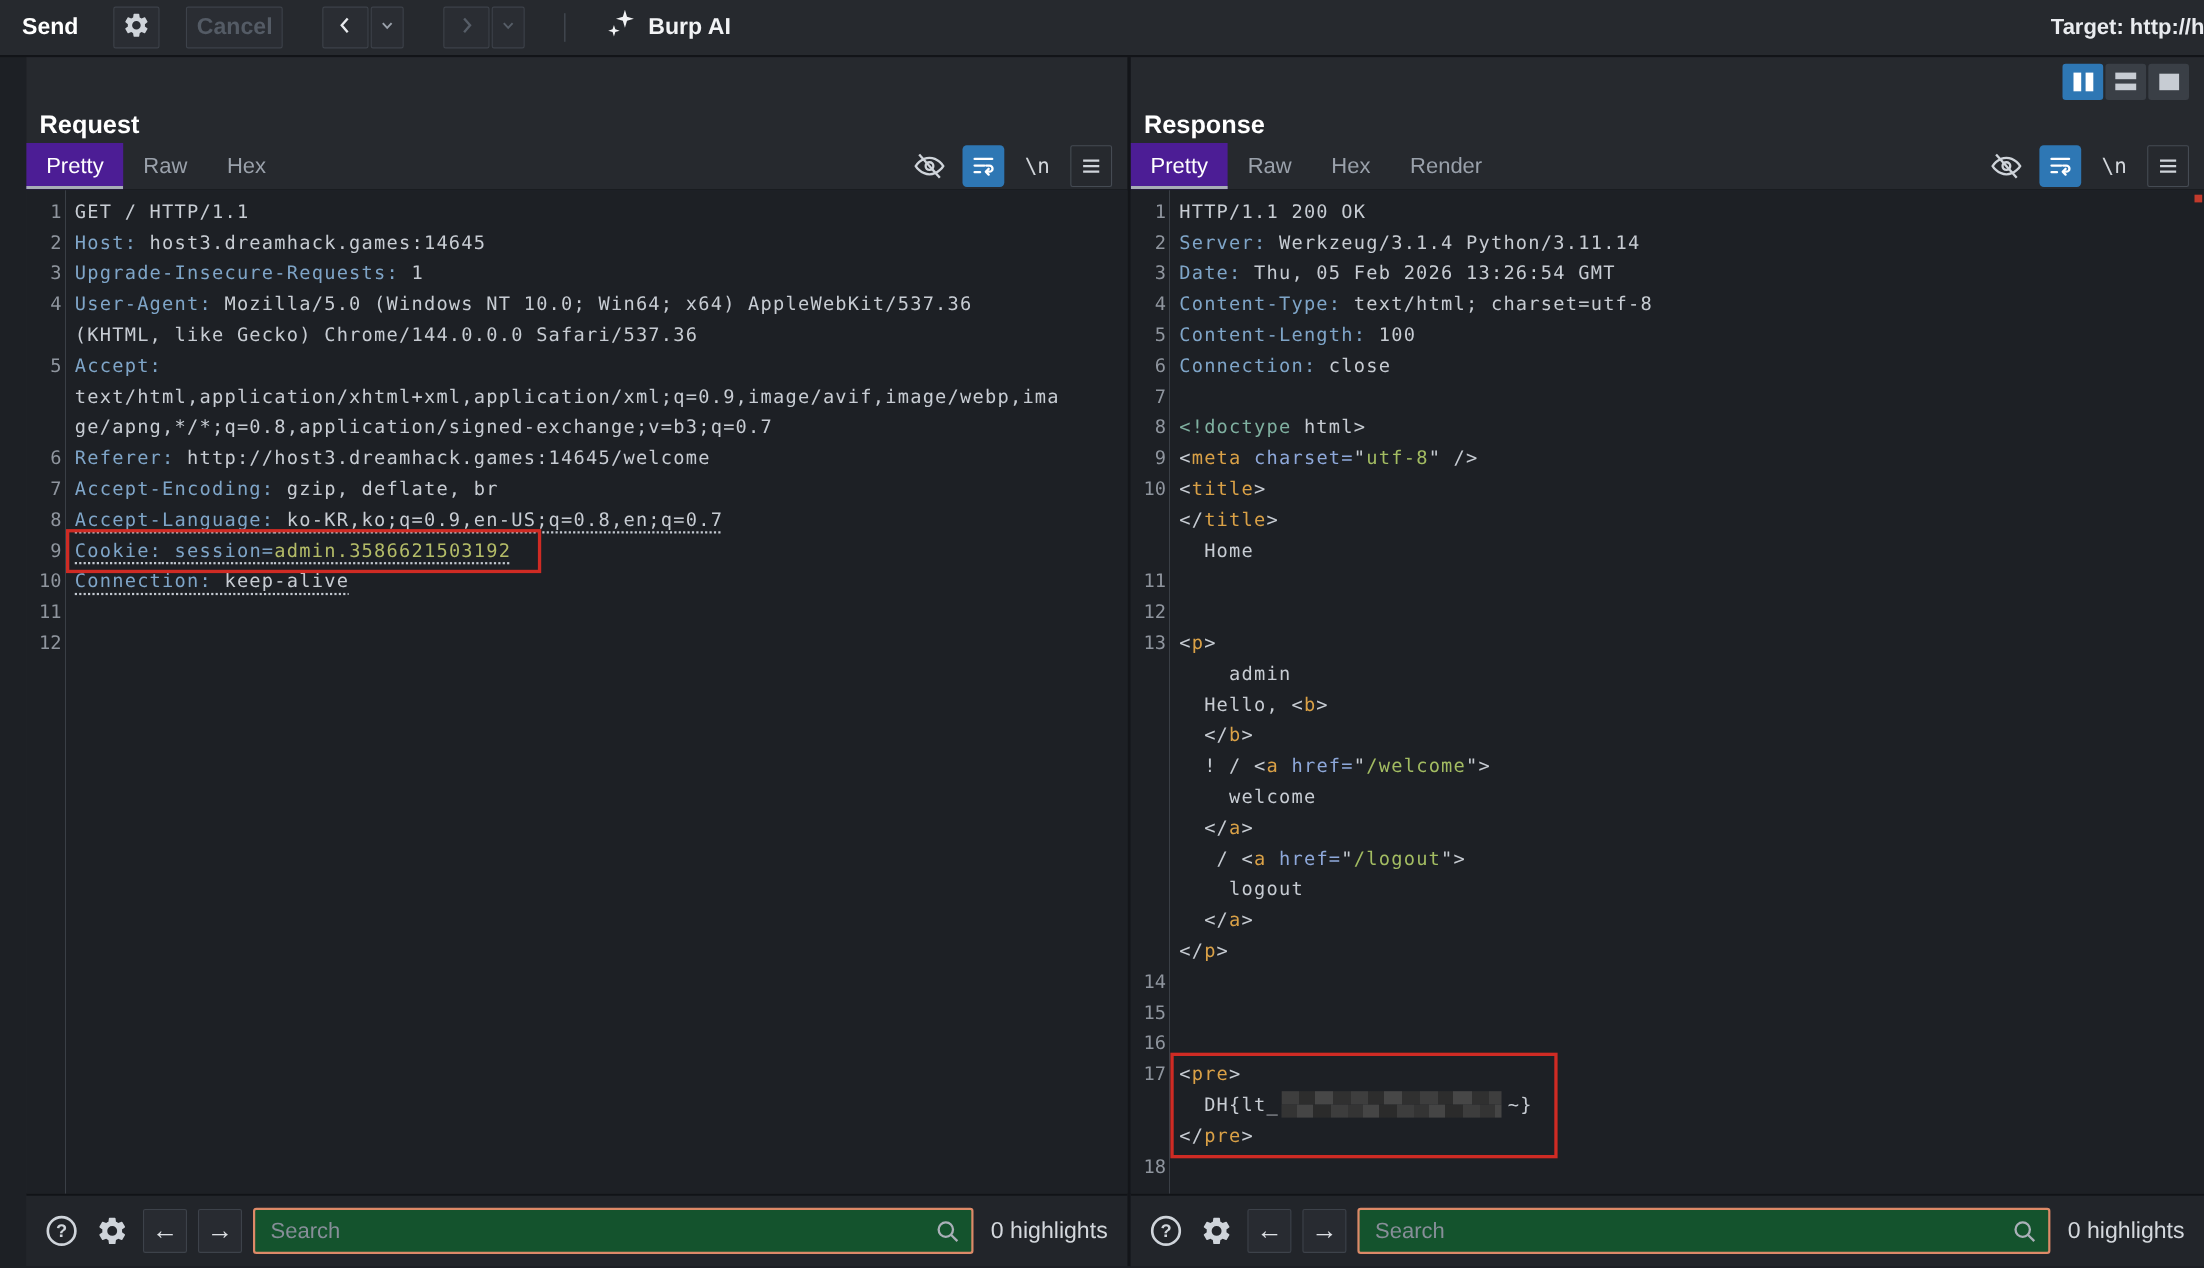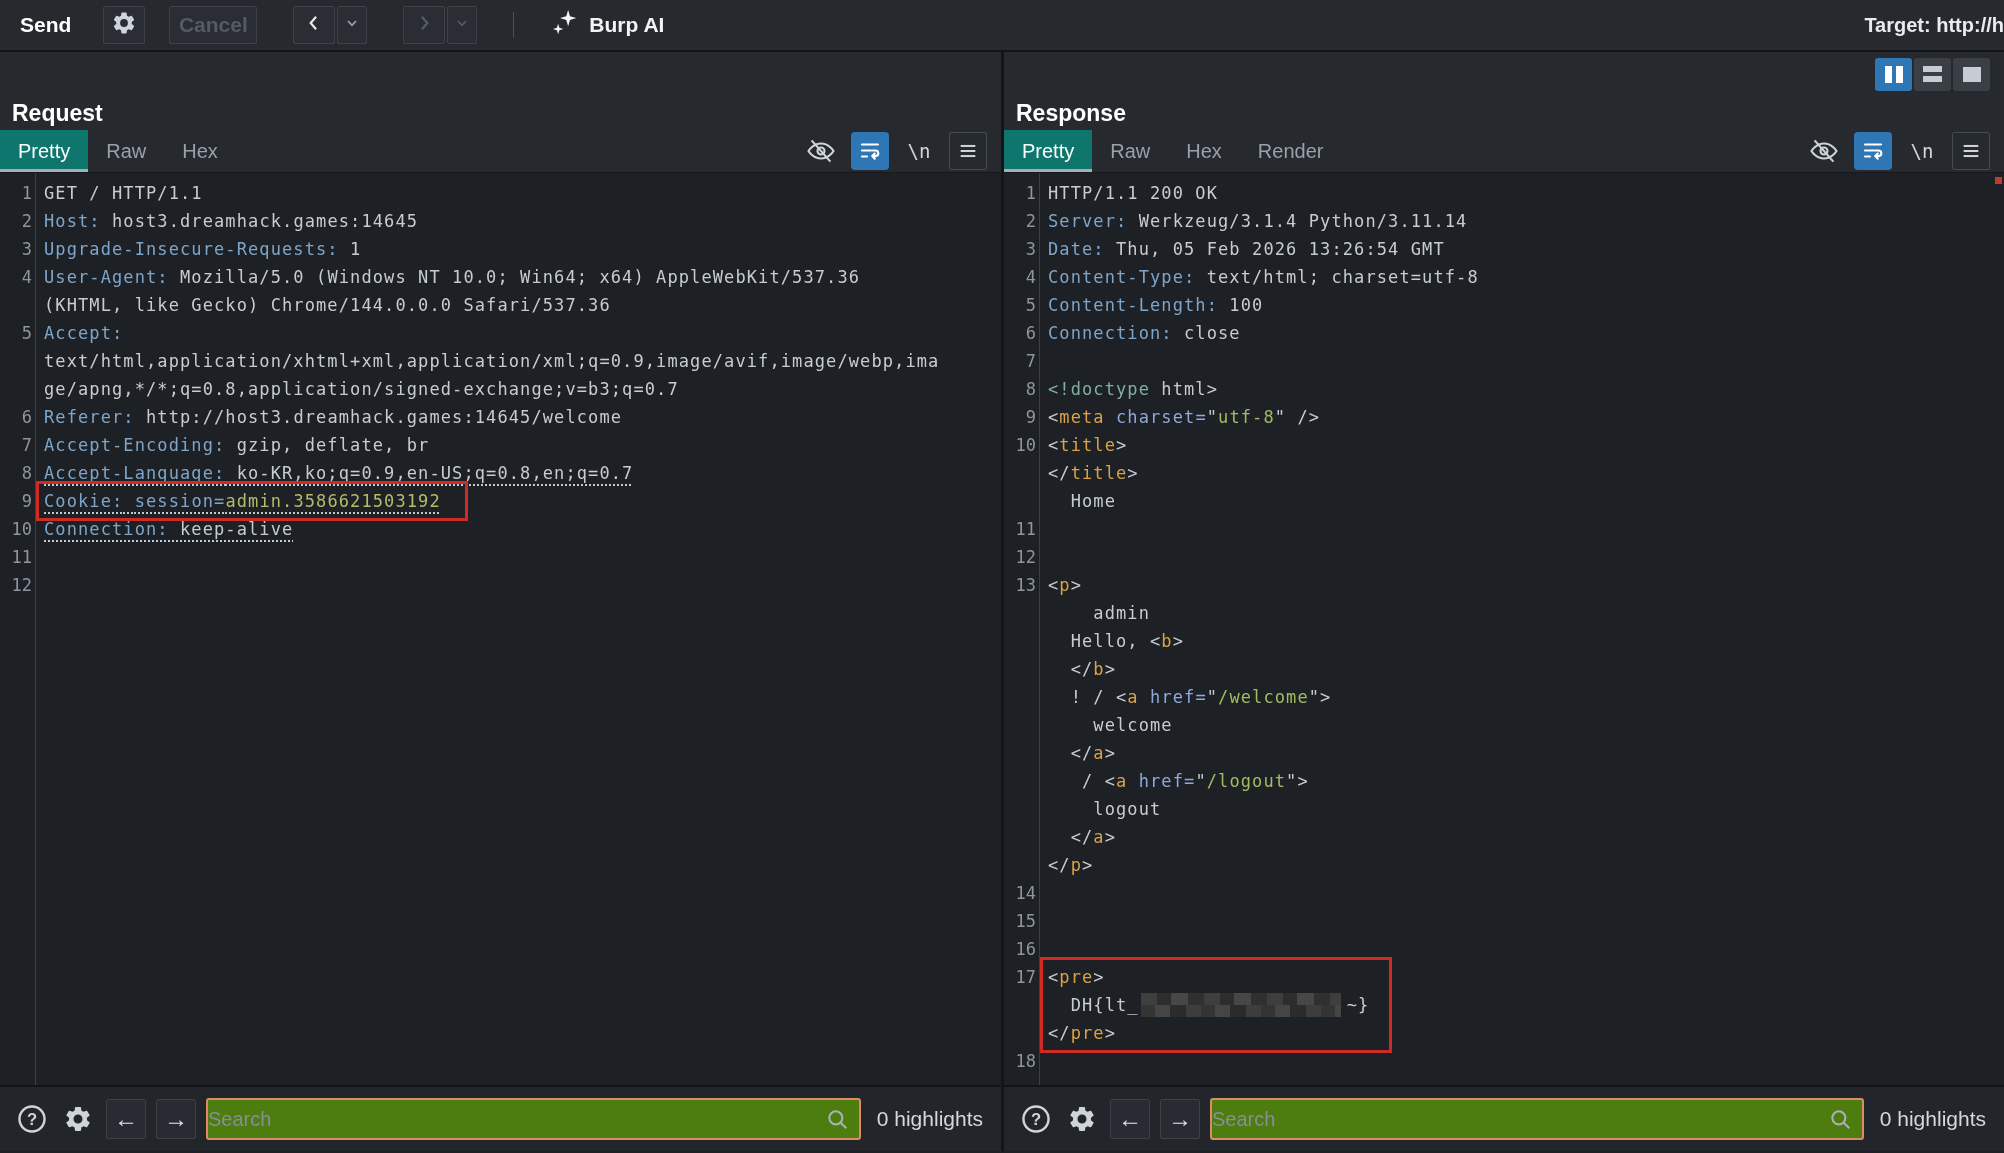--- a/index.html
+++ b/index.html
@@ -25,38 +25,38 @@
   .tb-cancel { width: 88px; font-size: 21px; font-weight: bold; color: #545b65; }
   .nav-group { display: flex; gap: 2px; margin-left: 12px; }
   .tb-chev { width: 42px; } .tb-drop { width: 30px; }
   .tb-divider { width: 1px; height: 26px; background: #4a505a; margin: 0 12px; }
   .burp-ai { display: flex; align-items: center; gap: 9px; font-size: 21px; font-weight: bold; color: #f2f3f5; }
   .target { margin-left: auto; font-size: 20px; font-weight: bold; color: #e9ebef; white-space: nowrap; overflow: hidden; max-width: 180px; }
 
   
   .content { display: flex; height: 1099px; }
   .panel { display: flex; flex-direction: column; background: #26292e; }
-  .panel.left { width: 1001px; }
+  .panel.left { width: 1001px; margin-left: 24px; }
   .split-divider { width: 3px; background: #131519; }
   .panel.right { flex: 1; }
 
   .panel-top { height: 44px; display: flex; align-items: center; justify-content: flex-end; padding-right: 14px; gap: 2px; }
   .layout-btn { width: 37px; height: 33px; border-radius: 3px; background: #3a3f46; display: flex; align-items: center; justify-content: center; gap: 4px; }
   .layout-btn.active { background: #2e77b4; }
   .vbar { width: 7px; height: 17px; background: #ffffff; }
   .hbar-wrap { display: flex; flex-direction: column; gap: 4px; }
   .hbar { width: 19px; height: 6px; background: #c7ccd3; }
   .sq { width: 18px; height: 15px; background: #c7ccd3; }
 
   .panel-title { height: 34px; display: flex; align-items: center; padding-left: 12px;
     font-size: 23px; font-weight: bold; color: #ffffff; }
 
   .tabs-row { height: 43px; display: flex; align-items: stretch; border-bottom: 1px solid #17191d; padding-right: 14px; }
   .tab { padding: 0 18px; display: flex; align-items: center; font-size: 20px; color: #9aa1ab; cursor: default; }
-  .tab.active { background: #0f766e; color: #ffffff; box-shadow: inset 0 -3px 0 #a7adb6; }
+  .tab.active { background: #4c1d95; color: #ffffff; box-shadow: inset 0 -3px 0 #a7adb6; }
   .tab-icons { margin-left: auto; display: flex; align-items: center; gap: 13px; }
   .icon-btn { width: 34px; height: 34px; display: flex; align-items: center; justify-content: center; }
   .icon-btn.wrap-active { background: #2e77b4; border-radius: 4px; width: 38px; height: 38px; }
   .icon-btn.boxed { border: 1px solid #454b53; border-radius: 2px; width: 38px; height: 38px; }
   .nl-glyph { font-size: 19px; color: #d3d7dc; font-family: "DejaVu Sans Mono", monospace; }
 
   
   .editor { flex: 1; background: #1d2025; position: relative; padding-top: 6px; overflow: hidden;
     background-image: linear-gradient(90deg, transparent 35px, #3a3f46 35px, #3a3f46 36px, transparent 36px); }
   .row { height: 28px; display: flex; white-space: pre;
@@ -79,22 +79,22 @@
   .redbox { position: absolute; border: 3px solid #cf2b24; pointer-events: none; }
   .scroll-marker { position: absolute; right: 2px; top: 4px; width: 7px; height: 7px; background: #c23a2c; }
 
   
   .searchbar { height: 66px; border-top: 2px solid #111317; background: #22252a;
     display: flex; align-items: center; padding: 0 14px 0 14px; gap: 10px; }
   .sb-icon { width: 36px; height: 36px; display: flex; align-items: center; justify-content: center; }
   .arrow-box { width: 40px; height: 40px; border: 1px solid #3d424a; background: #282b31; border-radius: 2px;
     display: flex; align-items: center; justify-content: center; font-size: 24px; color: #dde0e4; }
   .search-wrap { flex: 1; position: relative; height: 42px; }
-  .search-input { width: 100%; height: 100%; background: #4d7c0f; border: 2px solid #dd8a68; border-radius: 3px;
-    color: #d4d8dd; font-size: 20px; font-family: "Liberation Sans", sans-serif; padding: 0 46px 0 0; outline: none; }
+  .search-input { width: 100%; height: 100%; background: #14532d; border: 2px solid #dd8a68; border-radius: 3px;
+    color: #d4d8dd; font-size: 20px; font-family: "Liberation Sans", sans-serif; padding: 0 46px 0 14px; outline: none; }
   .search-input::placeholder { color: #878e98; }
   .mag { position: absolute; right: 10px; top: 7px; }
   .highlights { font-size: 21px; color: #d4d8dd; white-space: nowrap; margin: 0 4px 0 6px; }
 </style>
 </head>
 <body>
 
 <div class="toolbar">
   <span class="send-label">Send</span>
 

